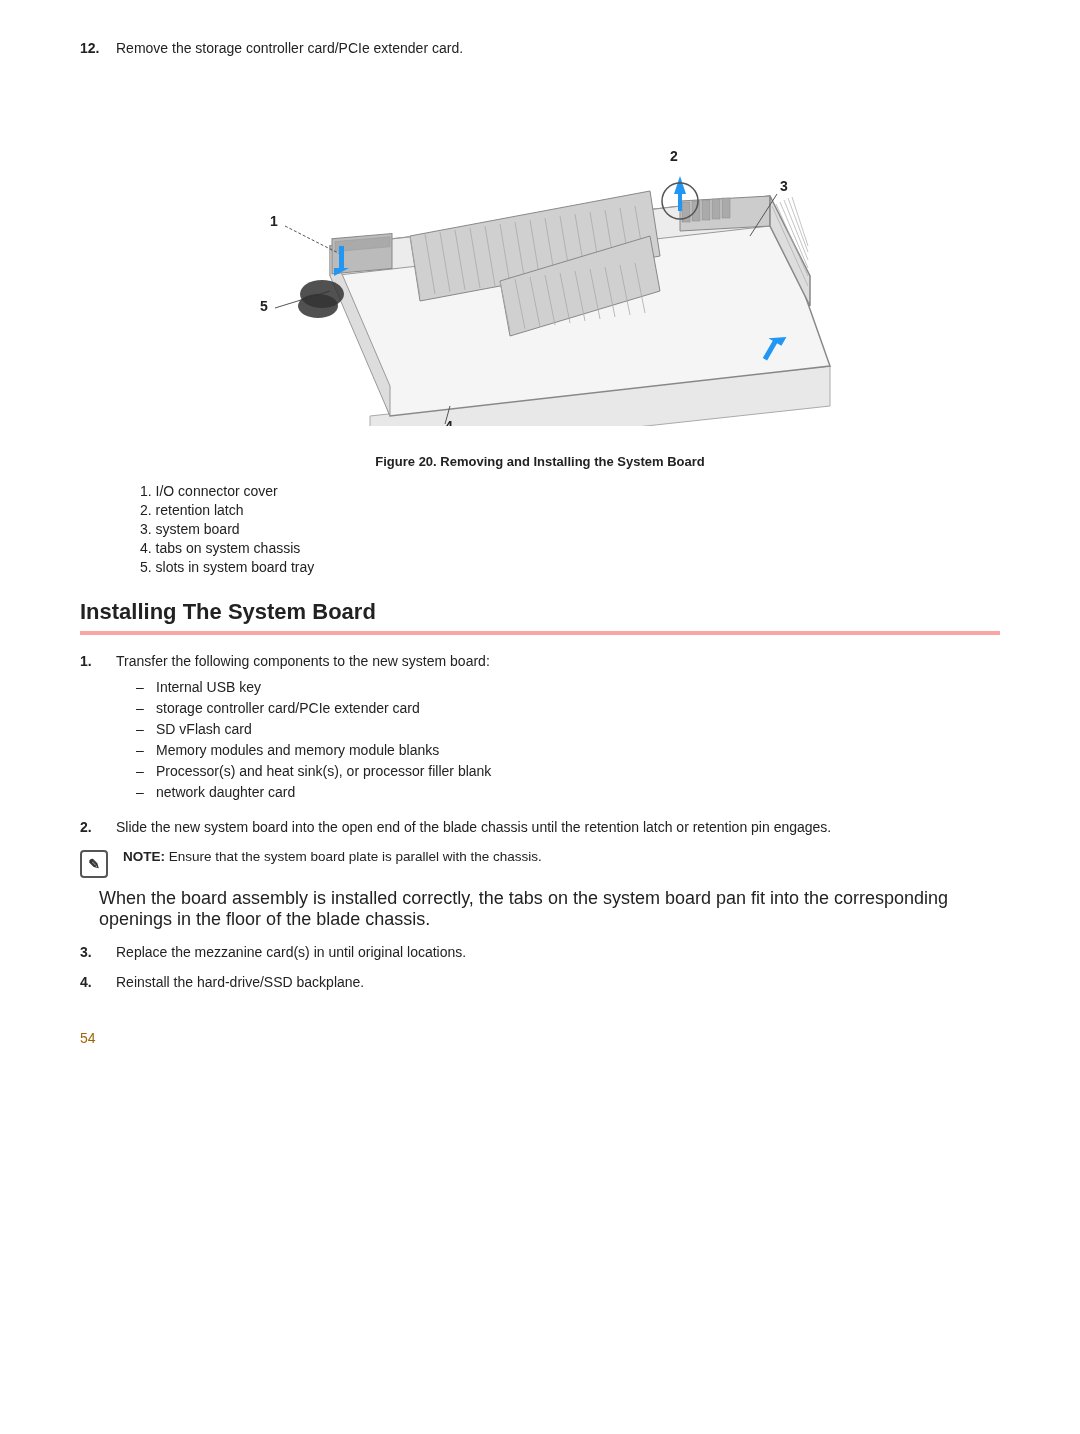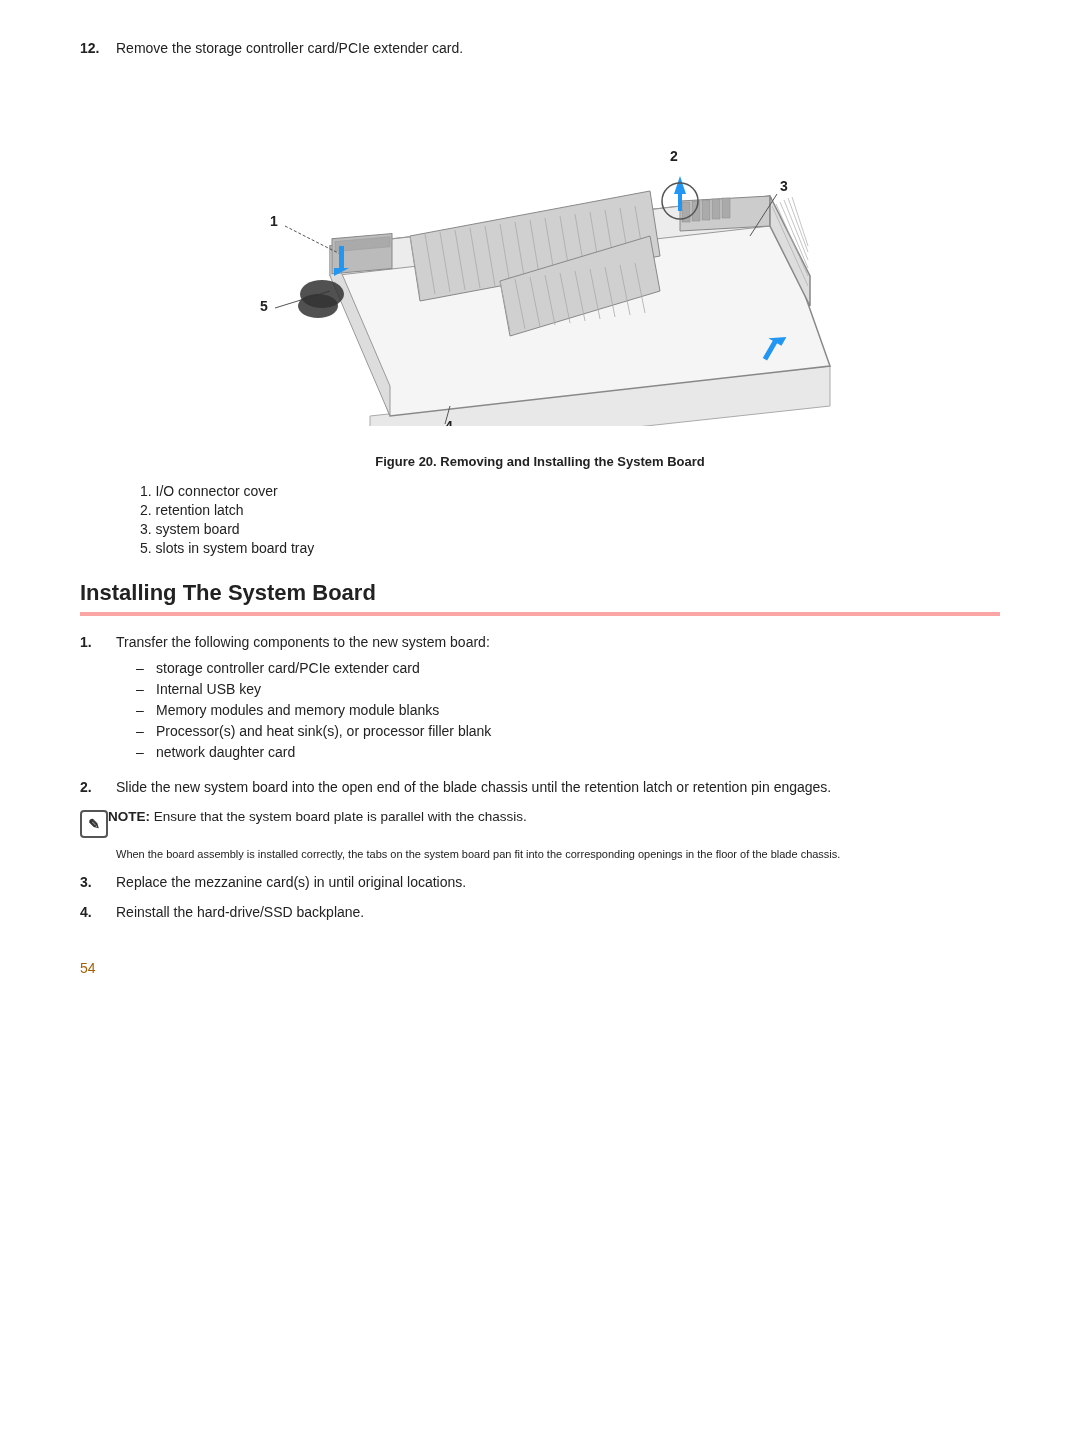--- a/index.html
+++ b/index.html
@@ -89,21 +89,21 @@
     .sub-list li::before {
       content: '–';
       position: absolute;
       left: 0;
     }
     .note-box {
       display: flex;
       align-items: flex-start;
       background: #fff;
       margin: 14px 0 10px 0;
-      gap: 0;
+      gap: 15px;
     }
     .note-icon {
       width: 28px;
       height: 28px;
       border: 2px solid #555;
       border-radius: 4px;
       display: flex;
       align-items: center;
       justify-content: center;
       flex-shrink: 0;
@@ -119,22 +119,22 @@
     }
     .note-content {
       flex: 1;
       font-size: 13.5px;
     }
     .note-content strong {
       font-weight: bold;
     }
     .note-body {
       margin-top: 8px;
-      font-size: 11px;
-      margin-left: 36px;
+      font-size: 18px;
+      margin-left: 19px;
     }
     .page-number {
       margin-top: 40px;
       font-size: 14px;
       color: #a16207;
     }
 
     
     .diagram-svg {
       width: 700px;
@@ -241,34 +241,36 @@
 </div>
 
 <div class="figure-caption">
   <strong>Figure 20. Removing and Installing the System Board</strong>
 </div>
 
 <ul class="legend-list">
   <li>1. I/O connector cover</li>
   <li>2. retention latch</li>
   <li>3. system board</li>
+  <li>4. tabs on system chassis</li>
   <li>5. slots in system board tray</li>
 </ul>
 
 <div class="section-title">Installing The System Board</div>
 
 <ol class="numbered-list">
 
   <li>
     <span class="num">1.</span>
     <div class="content">
       <span>Transfer the following components to the new system board:</span>
       <ul class="sub-list">
+        <li>Internal USB key</li>
         <li>storage controller card/PCIe extender card</li>
-        <li>Internal USB key</li>
+        <li>SD vFlash card</li>
         <li>Memory modules and memory module blanks</li>
         <li>Processor(s) and heat sink(s), or processor filler blank</li>
         <li>network daughter card</li>
       </ul>
     </div>
   </li>
 
   <li>
     <span class="num">2.</span>
     <div class="content">

